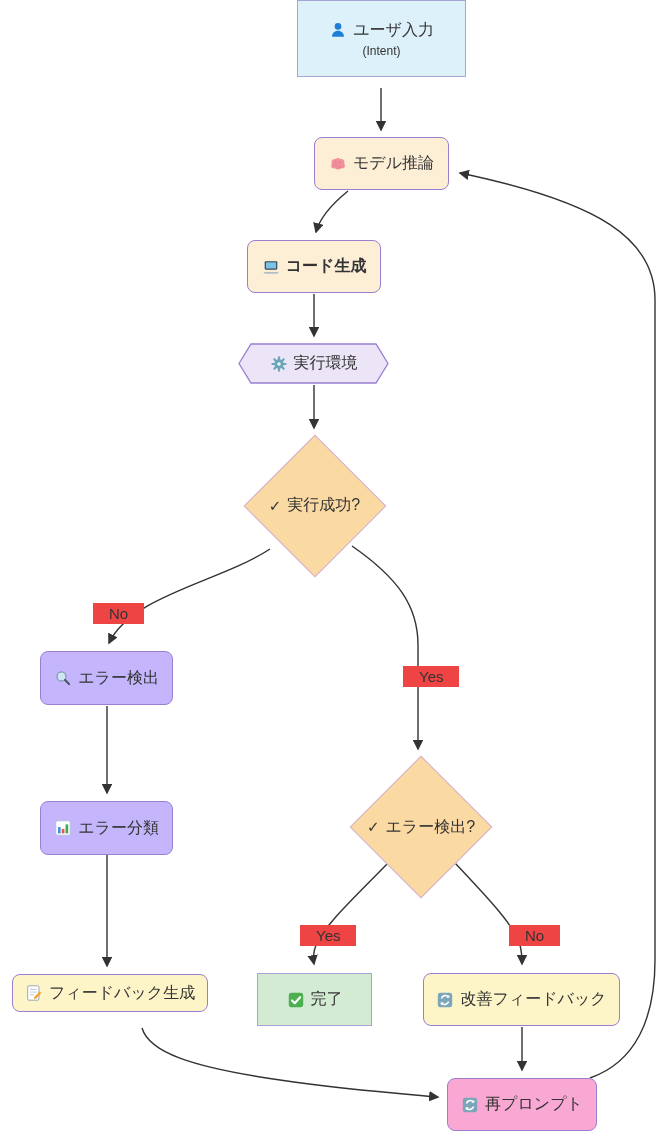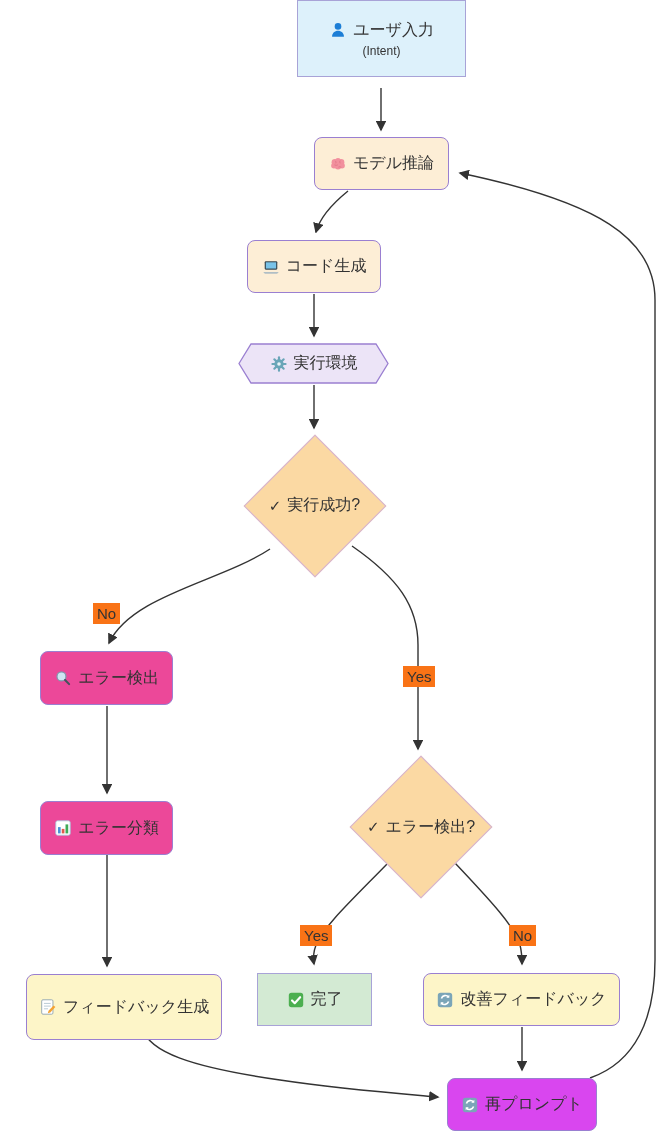--- a/index.html
+++ b/index.html
@@ -8,44 +8,44 @@
   svg.edges{position:absolute;left:0;top:0;width:664px;height:1140px;}
   .node{position:absolute;box-sizing:border-box;display:flex;flex-direction:column;
         align-items:center;justify-content:center;font-size:16px;color:#333;z-index:2;}
   .node .line{display:flex;align-items:center;gap:6px;white-space:nowrap;}
   .node .sub{font-size:12px;margin-top:3px;}
   .icon{display:inline-flex;width:18px;height:18px;flex:0 0 18px;}
   .icon svg{width:18px;height:18px;}
   .rect-blue{background:#ddf1fb;border:1px solid #a8a3d7;}
   .rounded{border-radius:8px;}
   .peach{background:#fdeed6;border:1px solid #9a7fd1;}
-  .pink{background:#ec4899;border:1px solid #9a7fd1;}
+  .pink{background:#c4b5fd;border:1px solid #9a7fd1;}
   .yellow{background:#fdf5c8;border:1px solid #9a7fd1;}
   .green-sq{background:#d3ead3;border:1px solid #a8a3d7;}
-  .green-rd{background:#d946ef;border:1px solid #9a7fd1;}
+  .green-rd{background:#f9a8d4;border:1px solid #9a7fd1;}
   .hex{background:transparent;border:none;}
   .hex svg.hex-shape{position:absolute;left:0;top:0;}
   .hex .line{position:relative;z-index:2;}
   .diamond{background:transparent;border:none;}
   .diamond .shape{position:absolute;left:50%;top:50%;transform:translate(-50%,-50%) rotate(45deg);
         background:#fbd9a3;border:1px solid #d4b2d4;}
   .diamond .line{position:relative;z-index:2;}
   .check{font-size:15px;color:#333;width:auto;flex:none;}
-  .edge-label{position:absolute;background:#f97316;color:#333;font-size:15px;line-height:1;
-        padding:3px 4px;z-index:3;}
+  .edge-label{position:absolute;background:#ef4444;color:#333;font-size:15px;line-height:1;
+        padding:3px 16px;z-index:3;}
   
   #n-user{left:297px;top:0;width:169px;height:77px;}
   #n-model{left:314px;top:137px;width:135px;height:53px;}
-  #n-code{left:247px;top:240px;width:134px;height:53px;}
+  #n-code{left:247px;top:240px;width:134px;height:53px;font-weight:bold;}
   #n-env{left:238px;top:343px;width:151px;height:41px;}
   #n-exec{left:243px;top:436px;width:143px;height:139px;}
   #n-exec .shape{width:99px;height:99px;}
   #n-errdet{left:40px;top:651px;width:133px;height:54px;}
   #n-errcls{left:40px;top:801px;width:133px;height:54px;text-align:right;}
-  #n-fbgen{left:26px;top:974px;width:196px;height:66px;}
+  #n-fbgen{left:12px;top:974px;width:196px;height:38px;}
   #n-goal{left:351px;top:757px;width:140px;height:140px;}
   #n-goal .shape{width:99px;height:99px;}
   #n-done{left:257px;top:973px;width:115px;height:53px;}
   #n-impfb{left:423px;top:973px;width:197px;height:53px;}
   #n-reprompt{left:447px;top:1078px;width:150px;height:53px;}
   
   #l-exec-no{left:93px;top:603px;}
   #l-exec-yes{left:403px;top:666px;}
   #l-goal-yes{left:300px;top:925px;}
   #l-goal-no{left:509px;top:925px;}

